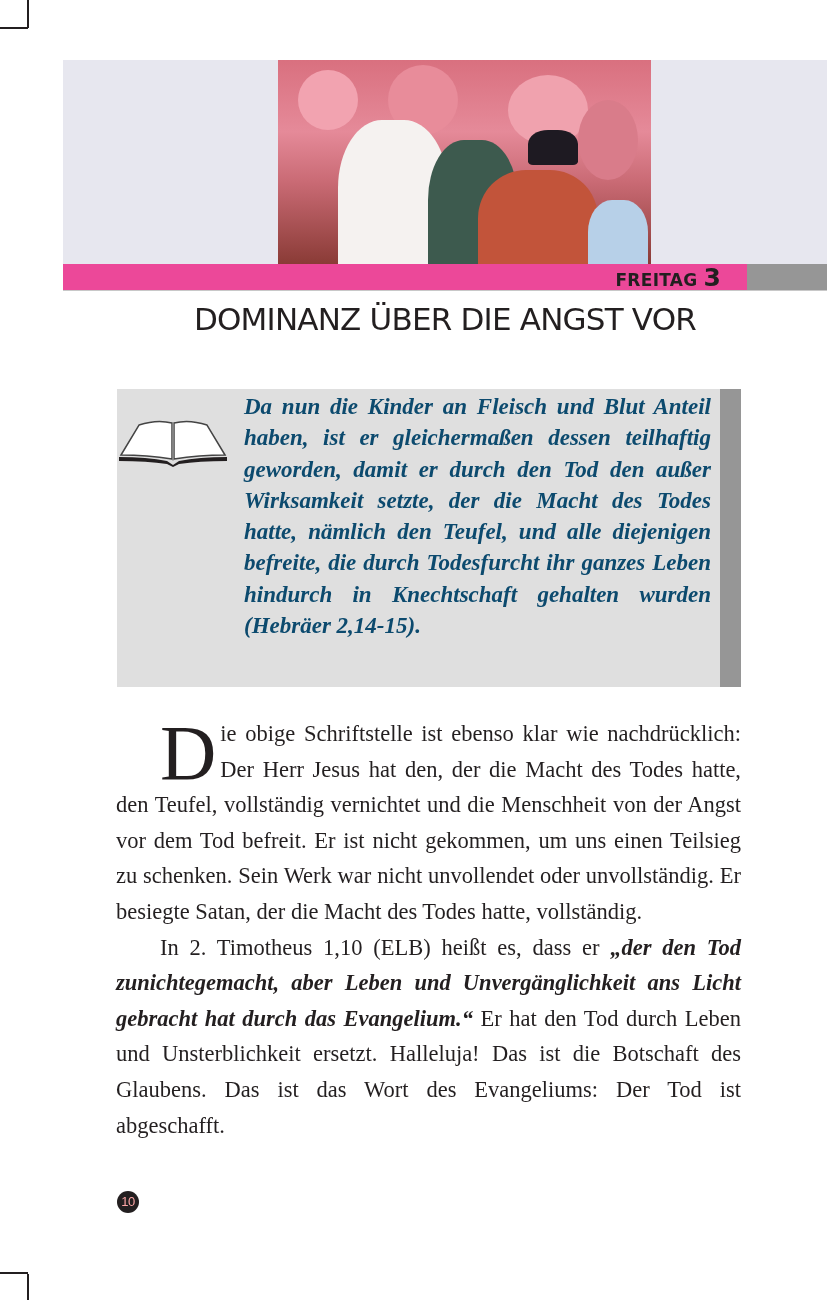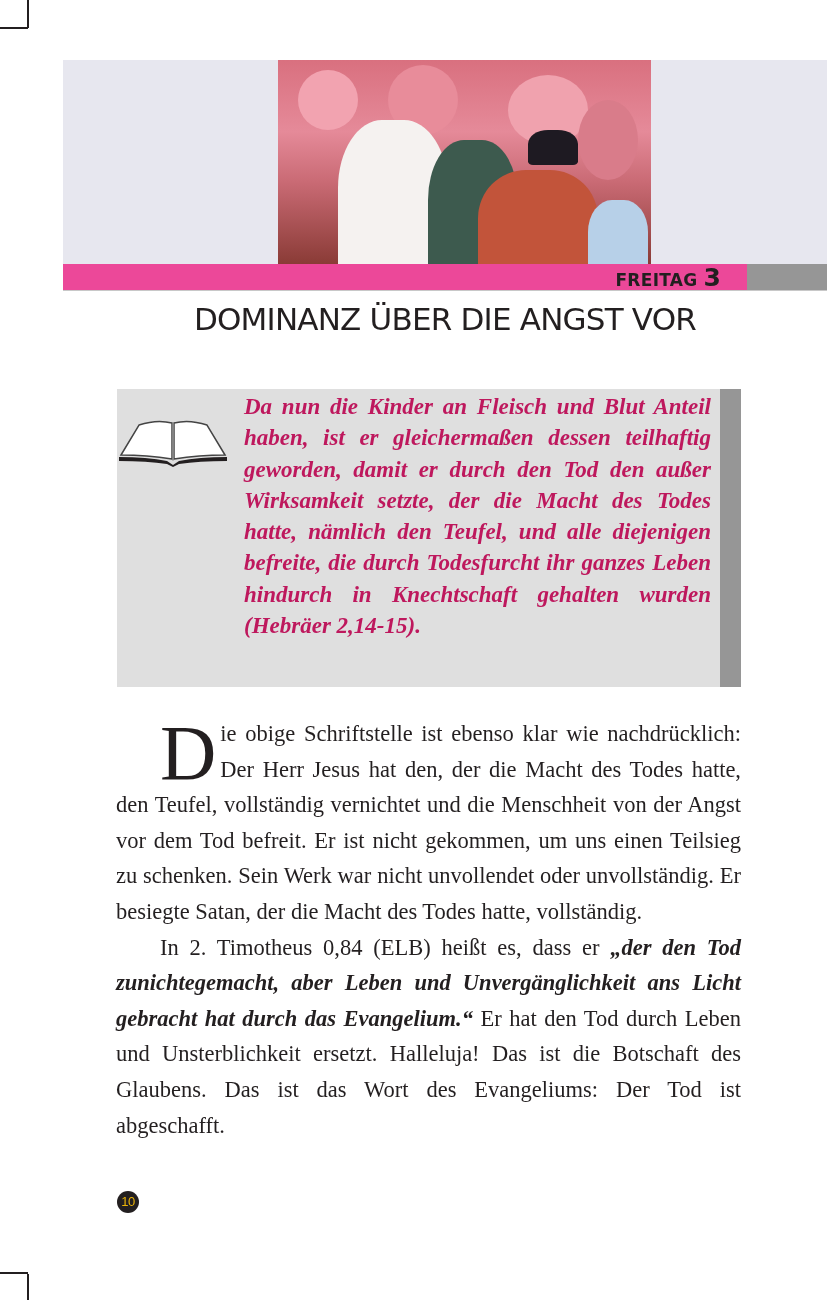--- a/index.html
+++ b/index.html
@@ -22,31 +22,31 @@
   .daylabel .n { font-size:25px; margin-left:6px; }
 
   .title { position:absolute; left:63px; width:764px; top:300px; text-align:center;
            font-family:"DejaVu Sans", sans-serif; font-weight:normal; font-size:31px; line-height:39px;
            letter-spacing:-0.8px; color:#231f20; }
 
   .quote { position:absolute; left:117px; top:389px; width:603px; height:298px; background:#dfdfdf; }
   .quote .bar { position:absolute; left:603px; top:0; width:21px; height:298px; background:#969696; }
   .book { position:absolute; left:0; top:22px; width:112px; height:56px; }
   .qtext { position:absolute; left:127px; top:2px; width:467px; font-style:italic; font-weight:bold;
-           font-size:23px; line-height:31.3px; text-align:justify; color:#be185d; }
+           font-size:23px; line-height:31.3px; text-align:justify; color:#0c4a6e; }
 
   .body { position:absolute; left:116px; top:716px; width:625px; font-size:22.5px; line-height:35.6px;
           text-align:justify; color:#231f20; }
   .body p { margin:0; }
   .dropcap { float:left; font-size:78px; line-height:62px; margin:6px 4px 0 44px; }
   .indent { text-indent:44px; }
   .bi { font-style:italic; font-weight:bold; }
 
   .pagenum { position:absolute; left:117px; top:1191px; width:22px; height:22px; border-radius:50%;
-             background:#231f20; color:#eab308; font-family:"Liberation Sans", sans-serif; font-size:13px;
+             background:#231f20; color:#fca5a5; font-family:"Liberation Sans", sans-serif; font-size:13px;
              line-height:22px; text-align:center; letter-spacing:-0.5px; }
 </style>
 </head>
 <body>
 
 <div class="crop" style="left:0;top:27px;width:28px;height:2px;"></div>
 <div class="crop" style="left:27px;top:0;width:2px;height:28px;"></div>
 <div class="crop" style="left:0;top:1272px;width:28px;height:2px;"></div>
 <div class="crop" style="left:27px;top:1274px;width:2px;height:26px;"></div>
 
@@ -83,17 +83,17 @@
   </svg>
   <div class="qtext">Da nun die Kinder an Fleisch und Blut Anteil haben, ist er gleichermaßen dessen teilhaftig geworden, damit er durch den Tod den außer Wirksamkeit setzte, der die Macht des Todes hatte, nämlich den Teufel, und alle diejenigen befreite, die durch Todesfurcht ihr ganzes Leben hindurch in Knechtschaft gehalten wurden (Hebräer 2,14-15).</div>
   <div class="bar"></div>
 </div>
 
 <div class="body">
   <p>
     <span class="dropcap">D</span><span>ie obige Schriftstelle ist ebenso klar wie nachdrücklich: Der Herr Jesus hat den, der die Macht des Todes hatte, den Teufel, vollständig vernichtet und die Menschheit von der Angst vor dem Tod befreit. Er ist nicht gekommen, um uns einen Teilsieg zu schenken. Sein Werk war nicht unvollendet oder unvollständig. Er besiegte Satan, der die Macht des Todes hatte, vollständig.</span>
   </p>
   <p class="indent">
-    <span>In 2. Timotheus 0,84 (ELB) heißt es, dass er </span><span class="bi">„der den Tod zunichtegemacht, aber Leben und Unvergänglichkeit ans Licht gebracht hat durch das Evangelium.“</span><span> Er hat den Tod durch Leben und Unsterblichkeit ersetzt. Halleluja! Das ist die Botschaft des Glaubens. Das ist das Wort des Evangeliums: Der Tod ist abgeschafft.</span>
+    <span>In 2. Timotheus 1,10 (ELB) heißt es, dass er </span><span class="bi">„der den Tod zunichtegemacht, aber Leben und Unvergänglichkeit ans Licht gebracht hat durch das Evangelium.“</span><span> Er hat den Tod durch Leben und Unsterblichkeit ersetzt. Halleluja! Das ist die Botschaft des Glaubens. Das ist das Wort des Evangeliums: Der Tod ist abgeschafft.</span>
   </p>
 </div>
 
 <div class="pagenum">10</div>
 
 </body></html>

